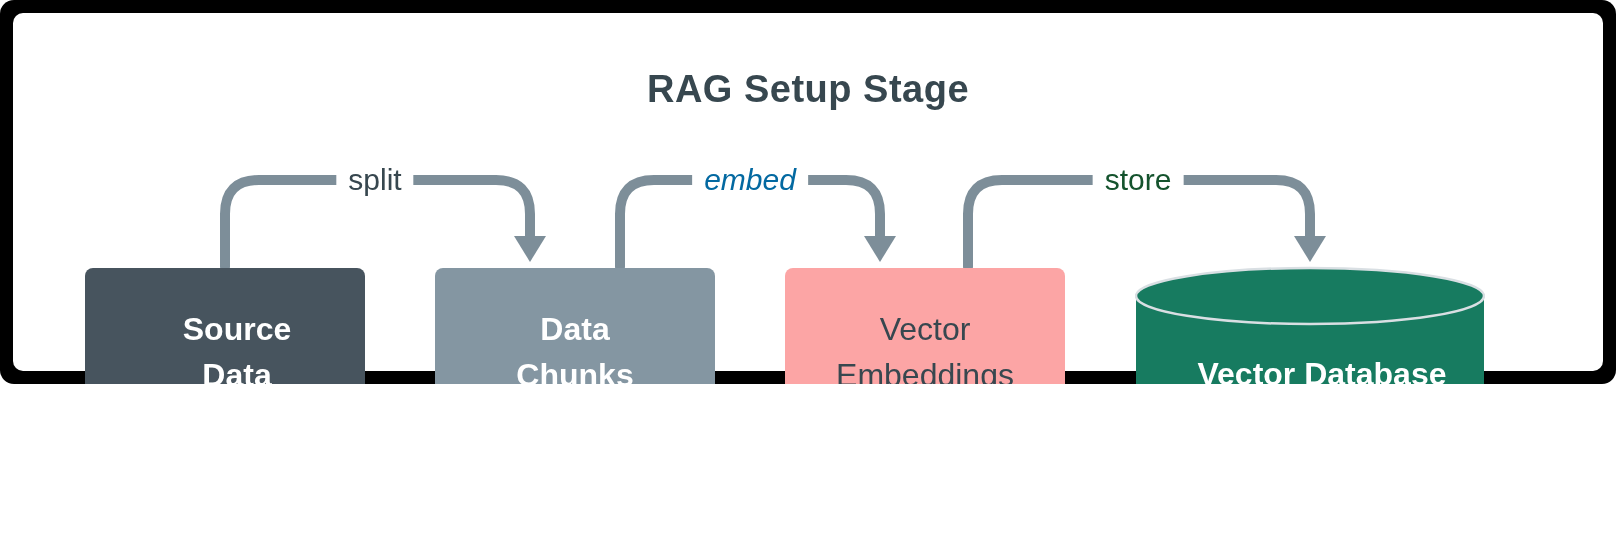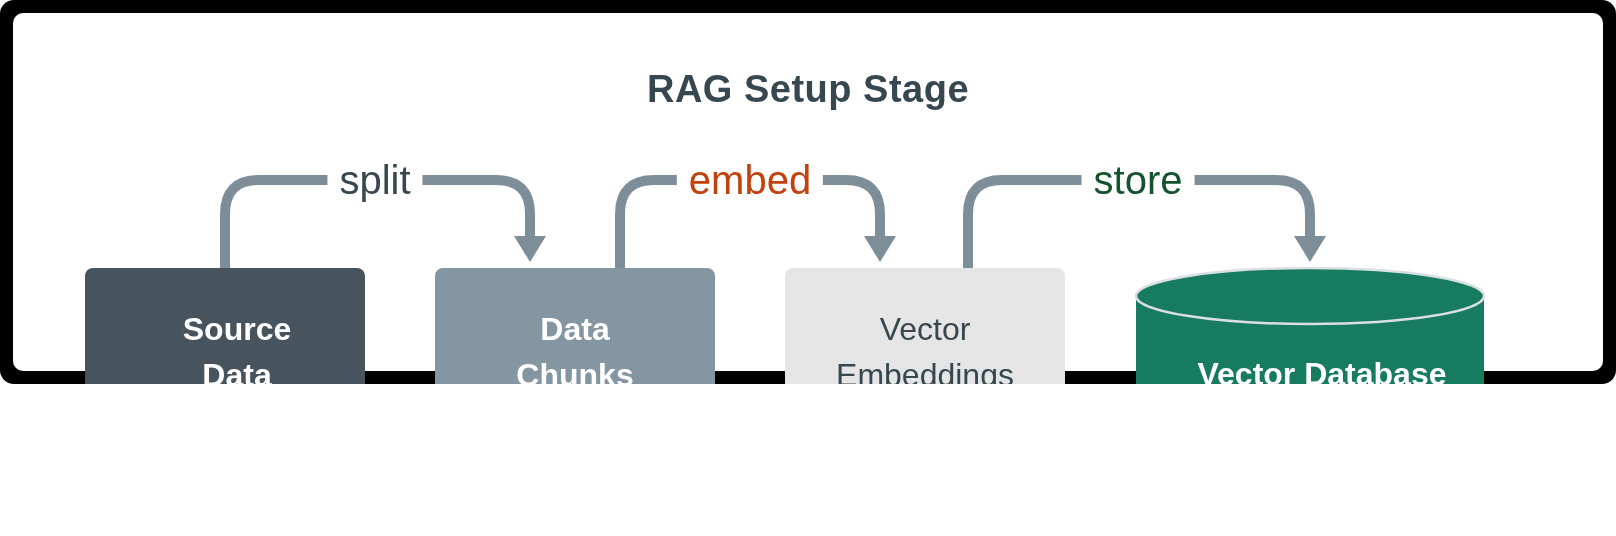--- a/index.html
+++ b/index.html
@@ -39,21 +39,21 @@
     z-index: 1;
   }
 
   .edge-label {
     position: absolute;
     top: 160px;
     height: 40px;
     line-height: 40px;
     padding: 0 12px;
     background: #ffffff;
-    font-size: 40px;
+    font-size: 30px;
     transform: translateX(-50%);
     z-index: 2;
     white-space: nowrap;
   }
   #label-split { left: 375px; }
   #label-embed { left: 750px; }
   #label-store { left: 1138px; }
 
   .node {
     position: absolute;
@@ -107,34 +107,34 @@
     <polygon points="514,236 546,236 530,262" style="fill: rgb(125, 142, 153);"></polygon>
 
     <path d="M 620 267 L 620 214 Q 620 180 654 180 L 846 180 Q 880 180 880 214 L 880 238" fill="none" stroke-width="10" stroke-linecap="round" style="stroke: rgb(125, 142, 153);"></path>
     <polygon points="864,236 896,236 880,262" style="fill: rgb(125, 142, 153);"></polygon>
 
     <path d="M 968 267 L 968 214 Q 968 180 1002 180 L 1276 180 Q 1310 180 1310 214 L 1310 238" fill="none" stroke-width="10" stroke-linecap="round" style="stroke: rgb(125, 142, 153);"></path>
     <polygon points="1294,236 1326,236 1310,262" style="fill: rgb(125, 142, 153);"></polygon>
   </svg>
 
   <div class="edge-label" id="label-split" style="color: rgb(55, 71, 79);">split</div>
-  <div class="edge-label" id="label-embed" style="color: #c2410c;">embed</div>
+  <div class="edge-label" id="label-embed" style="color: #0369a1; font-style: italic;">embed</div>
   <div class="edge-label" id="label-store" style="color: #14532d;">store</div>
 
   <div class="node" id="node-source" style="background: rgb(71, 84, 94); color: rgb(255, 255, 255);">
     <span class="line">Source</span>
     <span class="line">Data</span>
   </div>
 
   <div class="node" id="node-chunks" style="background: rgb(132, 150, 162); color: rgb(255, 255, 255);">
     <span class="line">Data</span>
     <span class="line">Chunks</span>
   </div>
 
-  <div class="node" id="node-embeddings" style="background: #e5e5e5; color: rgb(55, 71, 79);">
+  <div class="node" id="node-embeddings" style="background: #fca5a5; color: rgb(55, 71, 79);">
     <span class="line">Vector</span>
     <span class="line">Embeddings</span>
   </div>
 
   <svg class="cylinder-svg" viewBox="0 0 350 190" xmlns="http://www.w3.org/2000/svg">
     <path d="M 1 30 L 1 158 A 174 29 0 0 0 349 158 L 349 30 Z" style="fill: rgb(23, 123, 96);"></path>
     <ellipse cx="175" cy="30" rx="174" ry="28" stroke-width="2.5" style="fill: rgb(23, 123, 96); stroke: rgb(217, 223, 227);"></ellipse>
   </svg>
   <div class="cylinder-label" style="color: rgb(255, 255, 255);">Vector Database</div>
 </div>

